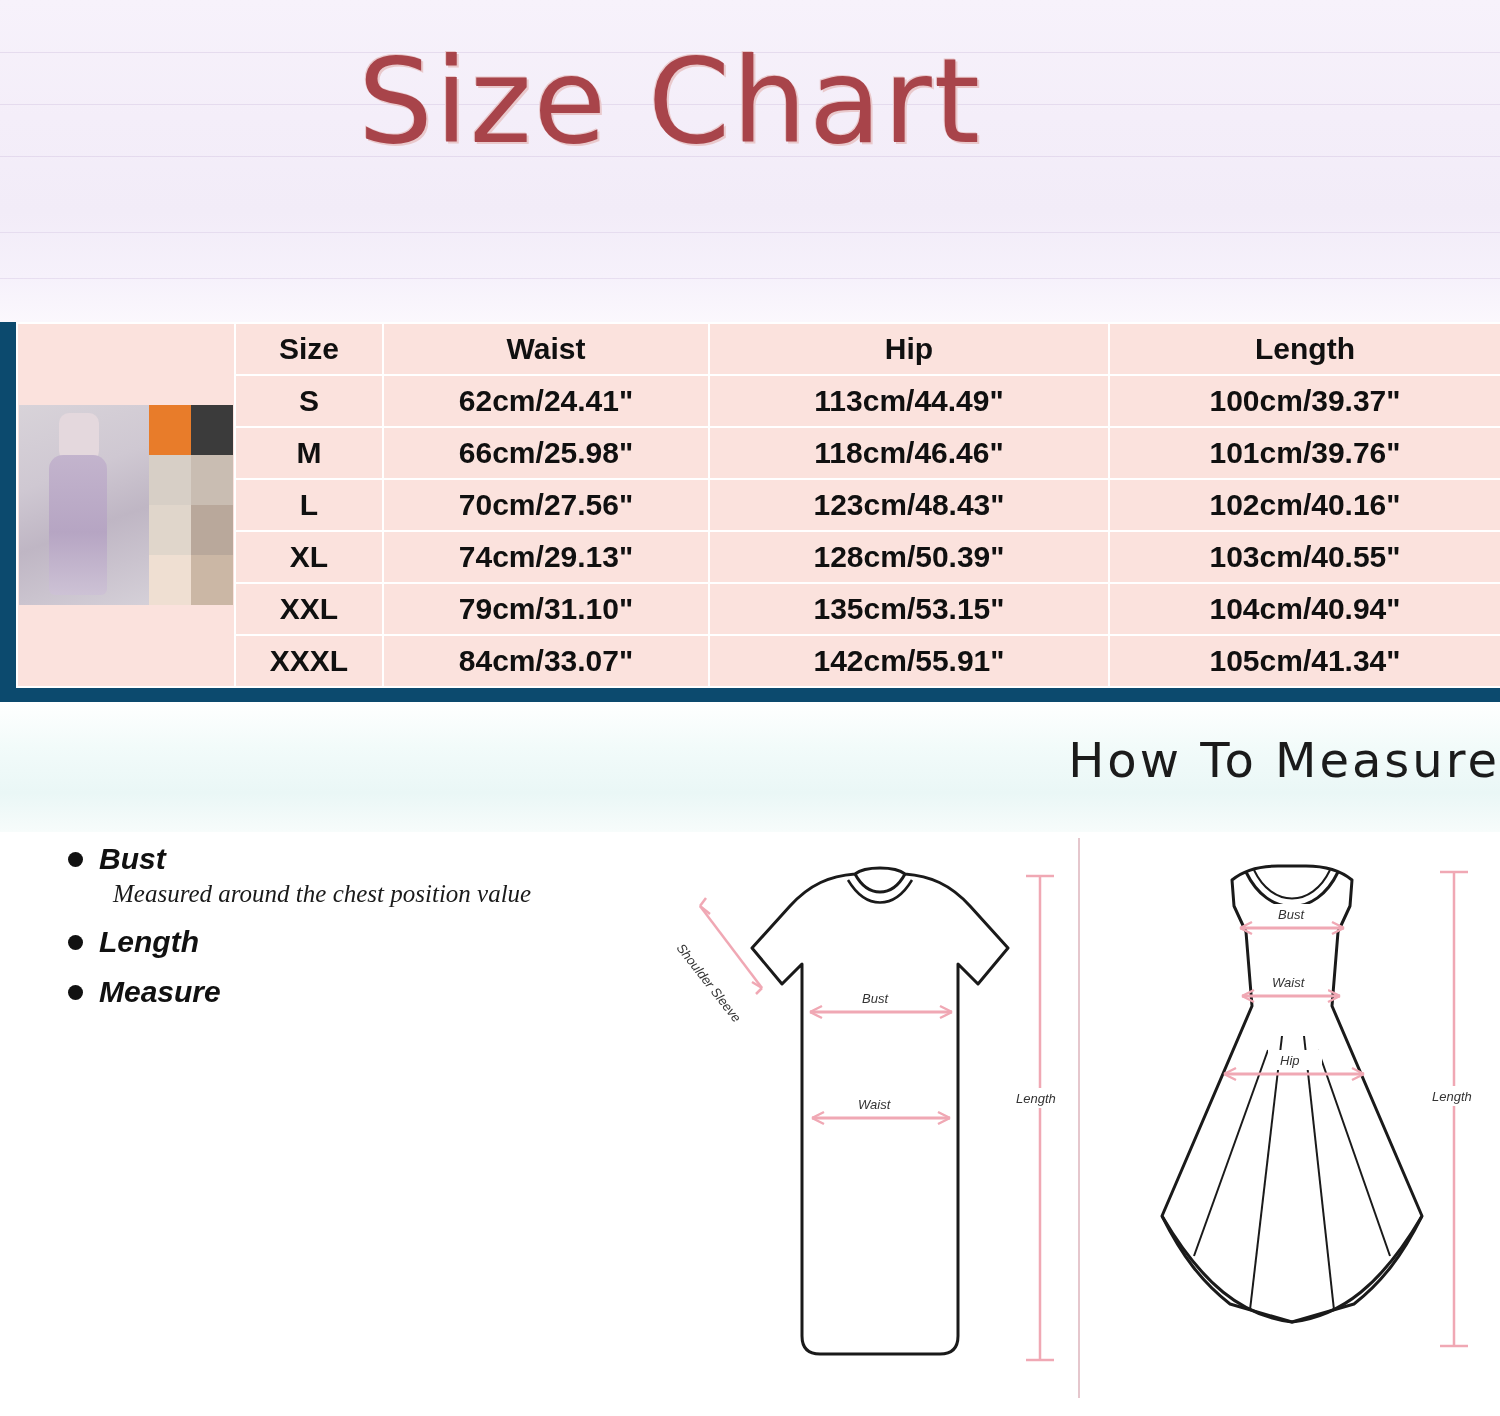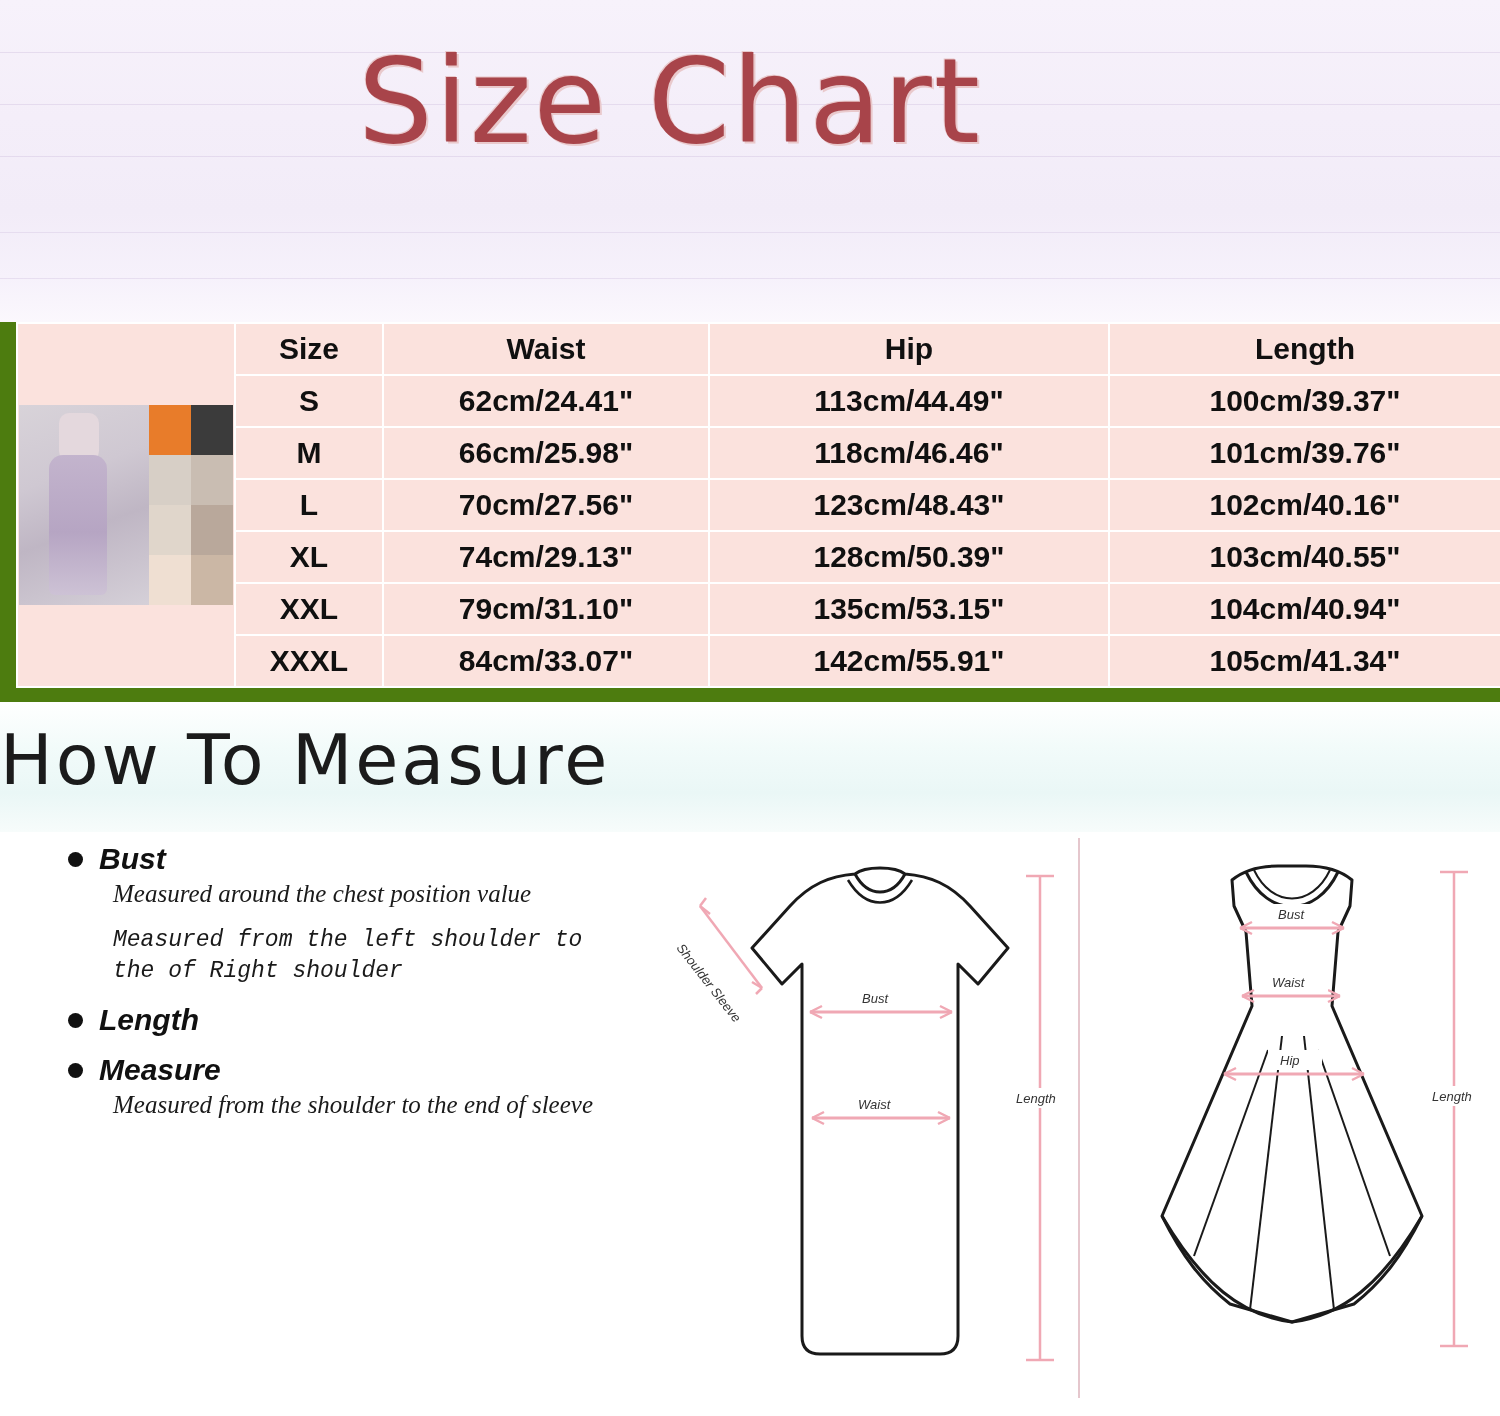--- a/index.html
+++ b/index.html
@@ -57,21 +57,21 @@
     left: 0; right: 0;
     height: 1px;
     background: rgba(210,195,225,0.4);
   }
 
   
   .table-wrap {
     position: relative;
     width: 1500px;
     height: 380px;
-    background: #4d7c0f;
+    background: #0c4a6e;
   }
   table.size-table {
     border-collapse: collapse;
     width: 1484px;
     margin: 0 0 0 16px;
     table-layout: fixed;
   }
   table.size-table td, table.size-table th {
     border: 2px solid #ffffff;
     padding: 0;
@@ -157,23 +157,23 @@
   .htm-band {
     position: relative;
     width: 1500px;
     height: 130px;
     background: linear-gradient(180deg,#ffffff 0%,#f2fbfa 35%,#eaf7f6 70%,#f7fcfb 100%);
   }
   .htm-title {
     position: absolute;
     top: 8px; left: 0;
     width: 1500px;
-    text-align: left;
+    text-align: right;
     font-family: "DejaVu Sans", sans-serif;
-    font-size: 70px;
+    font-size: 48px;
     line-height: 100px;
     color: #1b1b1b;
     letter-spacing: 3px;
   }
 
   
   .lower {
     position: relative;
     width: 1316px;
     height: 584px;
@@ -333,36 +333,34 @@
   <div class="defs">
     <div class="def-item">
       <div class="def-term">
         <span class="bullet"></span>
         <span>Bust</span>
       </div>
       <div class="def-desc">Measured around the chest position value</div>
     </div>
 
     <div class="def-item">
-      <div class="def-desc mono">Measured from the left shoulder to the of Right shoulder</div>
     </div>
 
     <div class="def-item">
       <div class="def-term">
         <span class="bullet"></span>
         <span>Length</span>
       </div>
     </div>
 
     <div class="def-item">
       <div class="def-term">
         <span class="bullet"></span>
         <span>Measure</span>
       </div>
-      <div class="def-desc">Measured from the shoulder to the end of sleeve</div>
     </div>
   </div>
 
   <div class="figures">
     <div class="divider-v"></div>
 
     <svg width="440" height="580" viewBox="0 0 440 580" style="position:absolute;left:0;top:4px">
 
       <path d="M150 70 C170 48 190 40 215 38 C225 30 255 30 265 38 C290 40 310 48 330 70
                L368 112 L338 148 L318 128 L318 500 C318 512 312 518 300 518 L180 518

